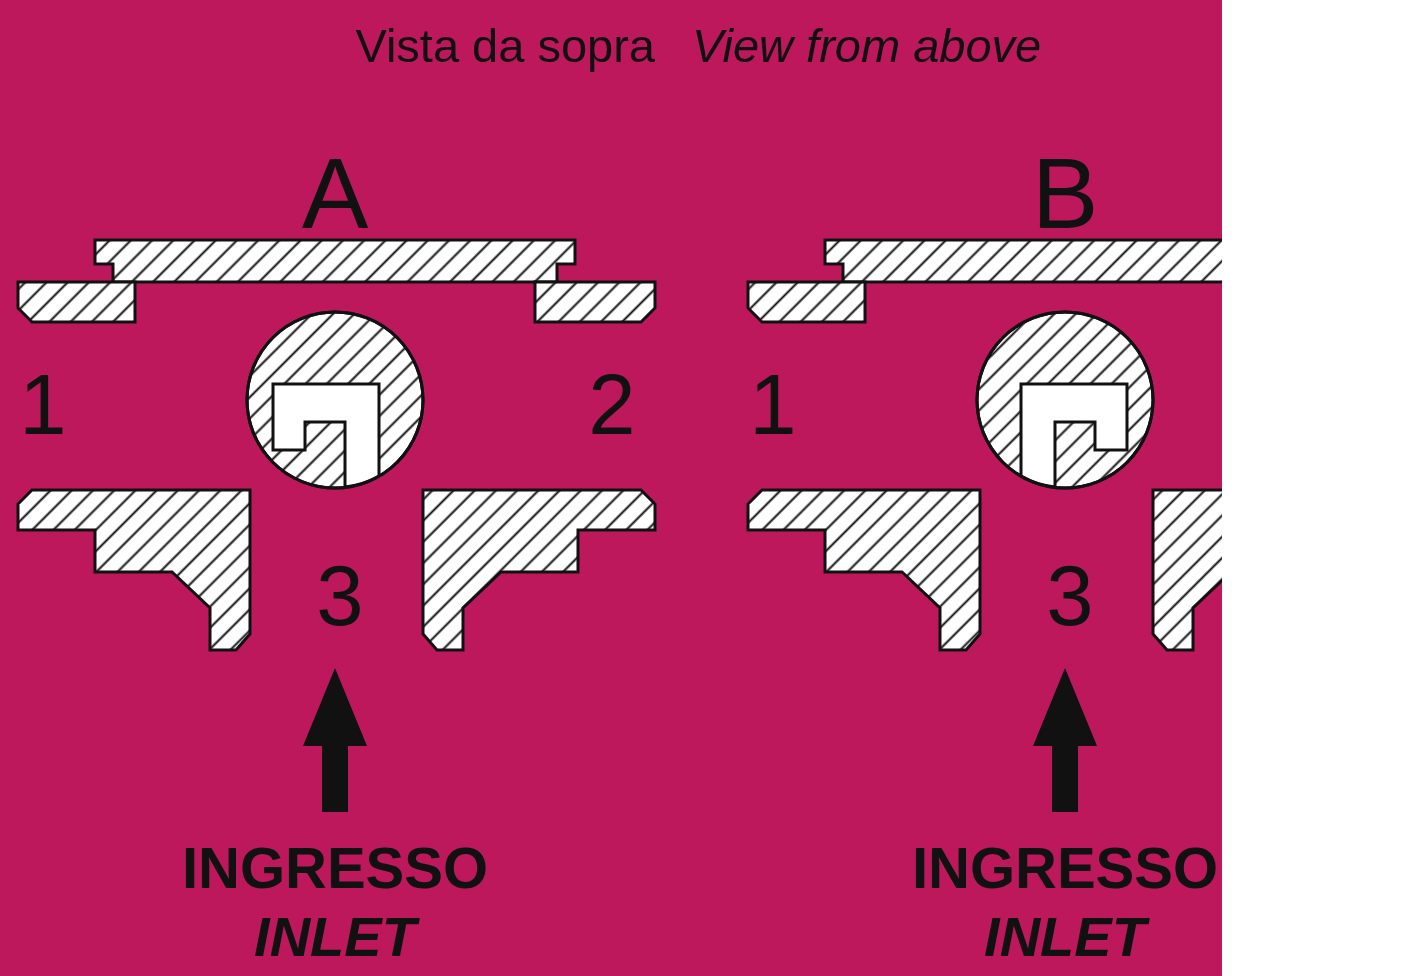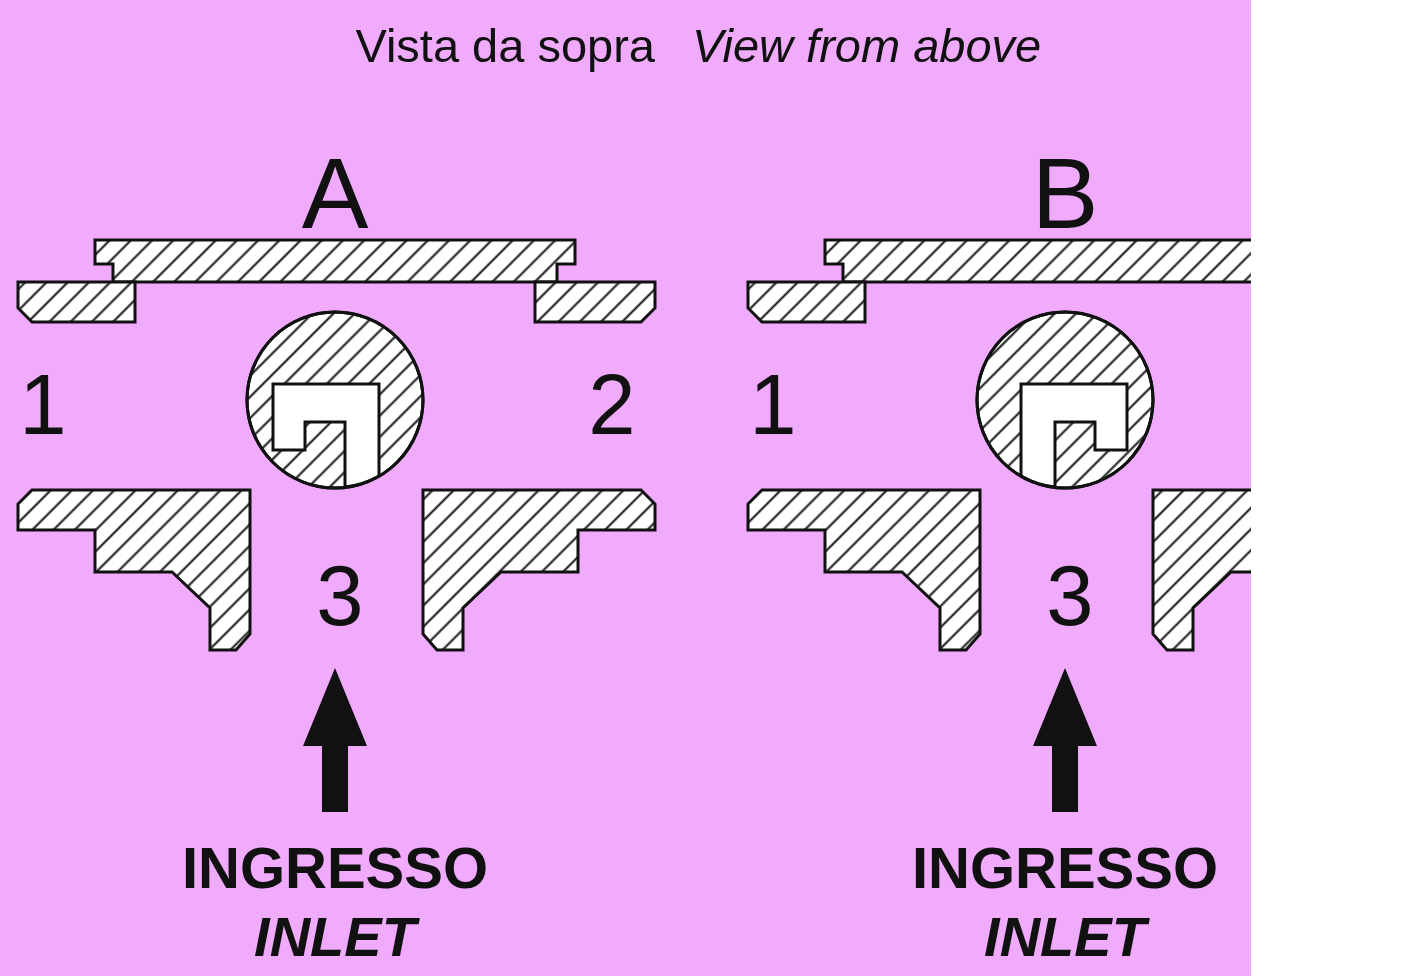--- a/index.html
+++ b/index.html
@@ -4,24 +4,23 @@
 <style>
   html, body {
     margin: 0;
     padding: 0;
     background: #ffffff;
   }
   .page {
     position: relative;
     width: 1222px;
     height: 976px;
-    background: #f0abfc;
+    background: #be185d;
     overflow: hidden;
     font-family: "Liberation Sans", sans-serif;
-    padding-left: 29px;
   }
   svg.diagram {
     position: absolute;
     inset: 0;
   }
   svg text {
     fill: #111111;
     font-family: "Liberation Sans", sans-serif;
   }
   .wall {

